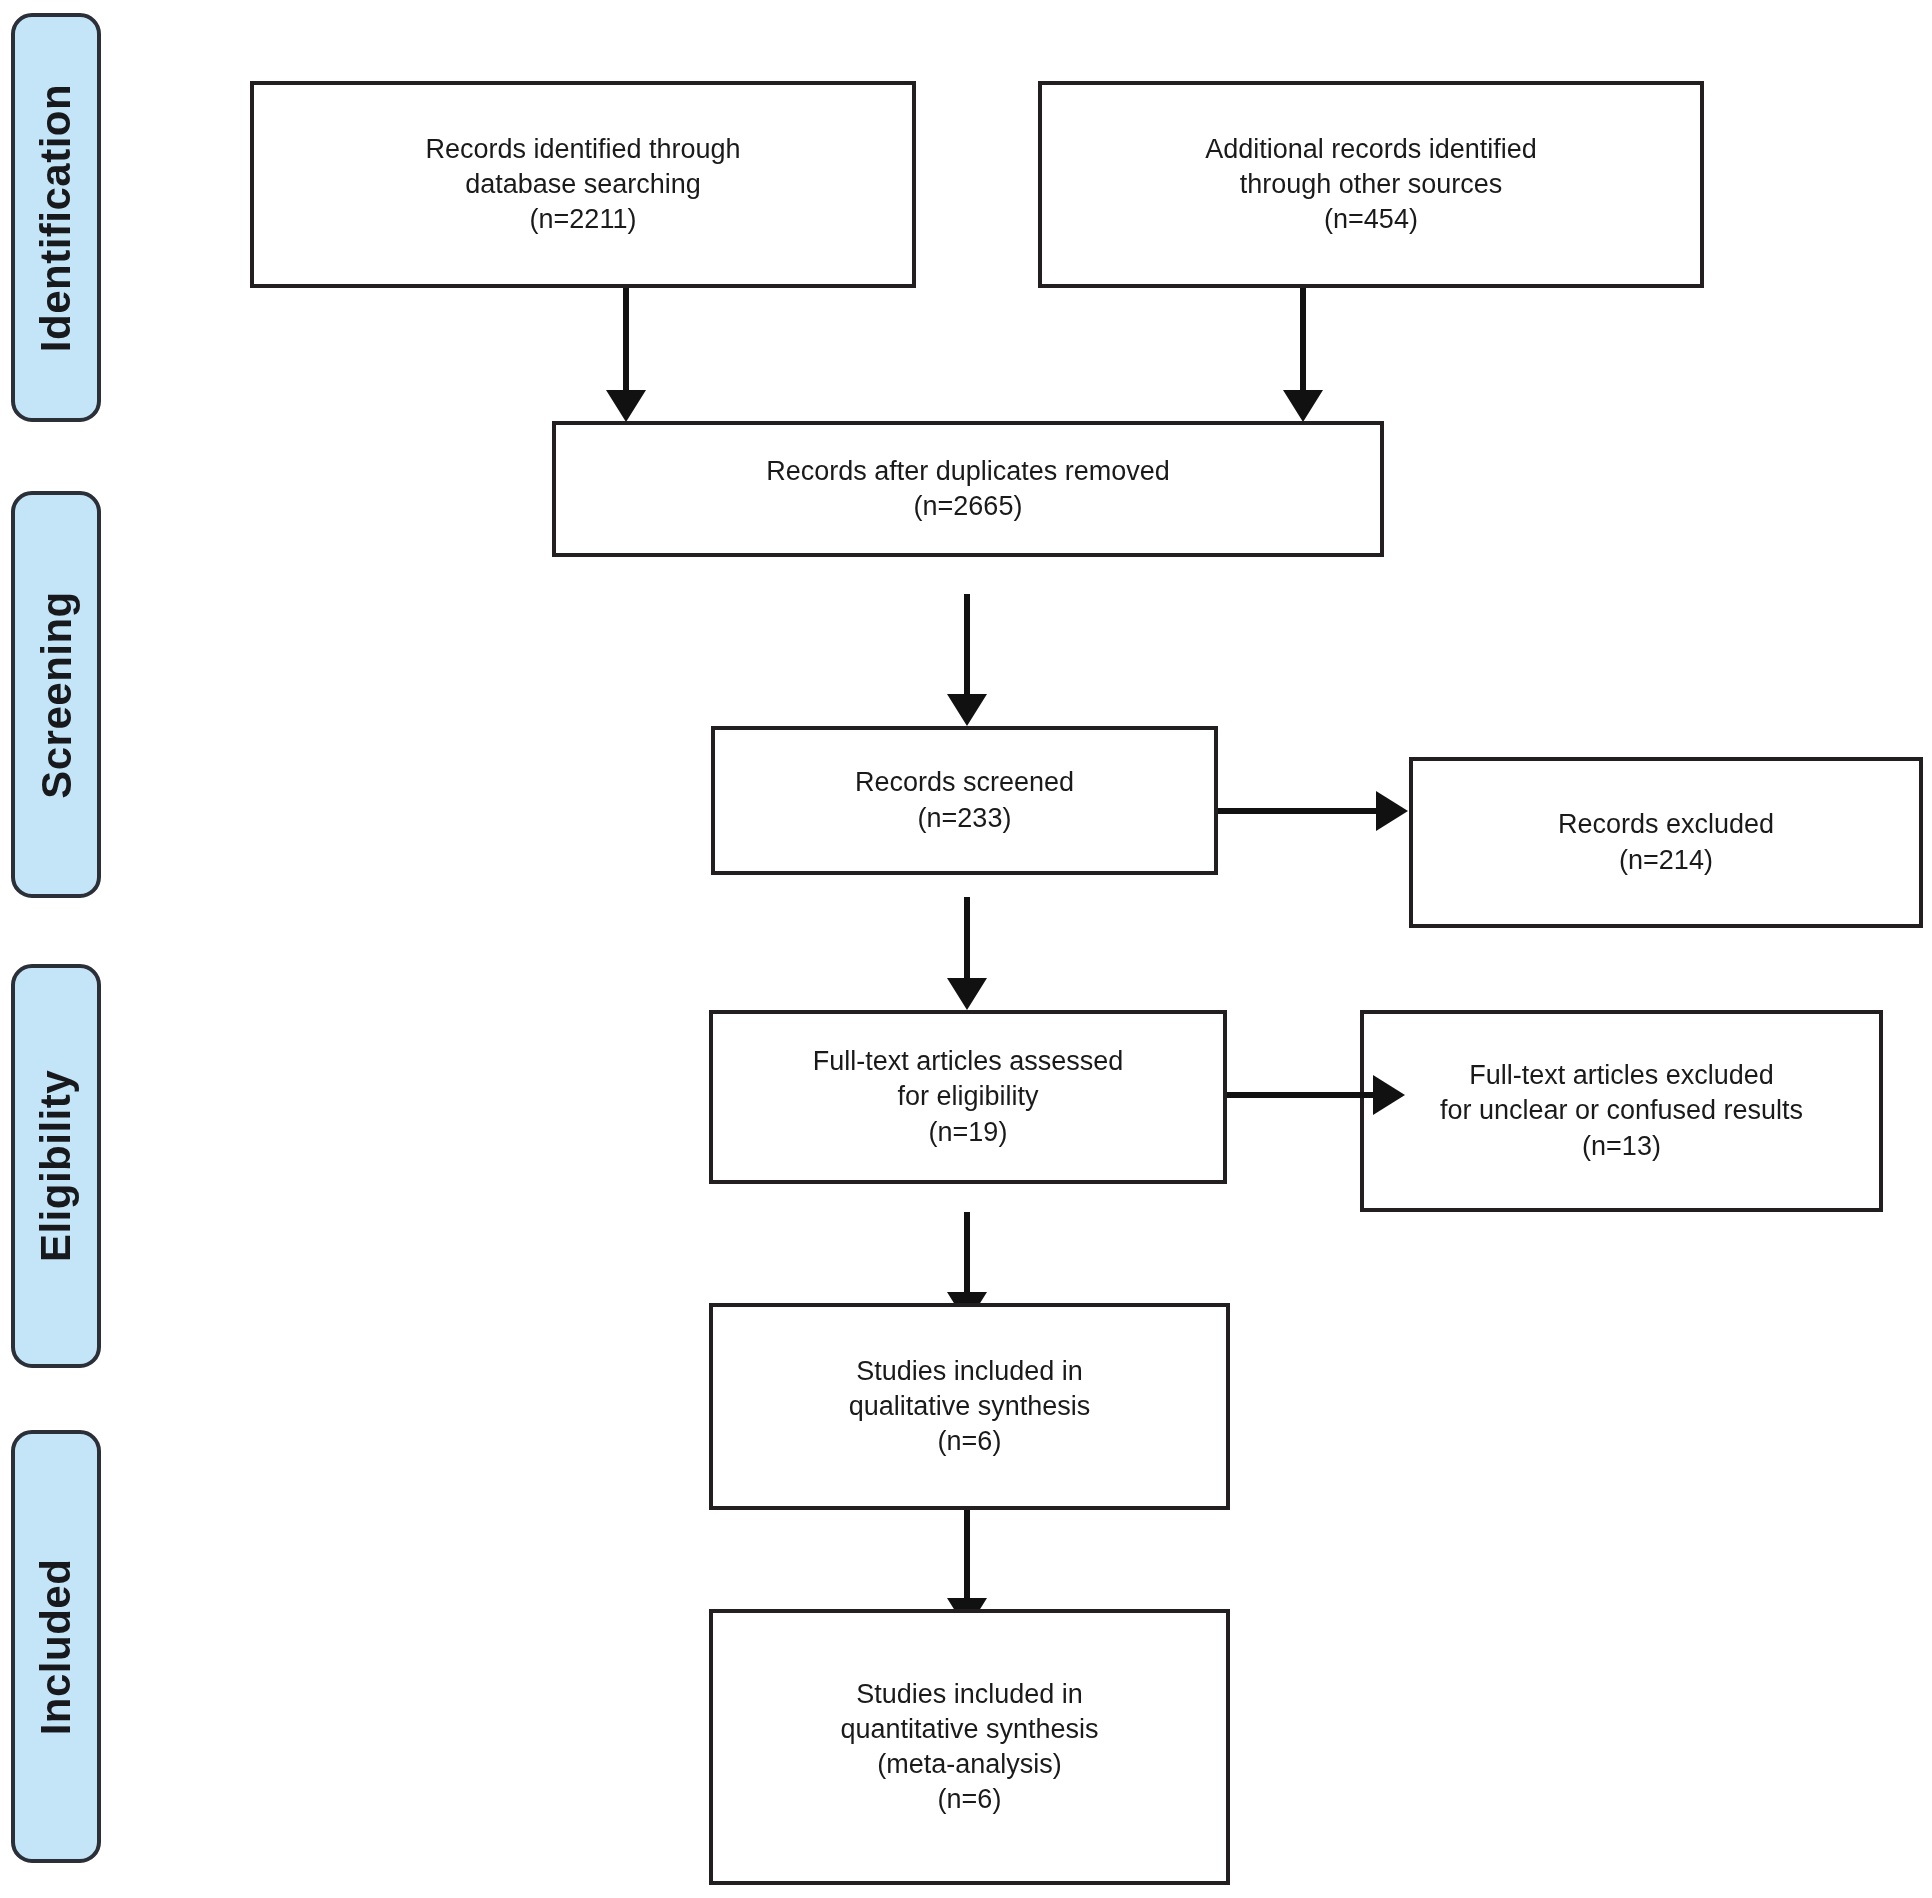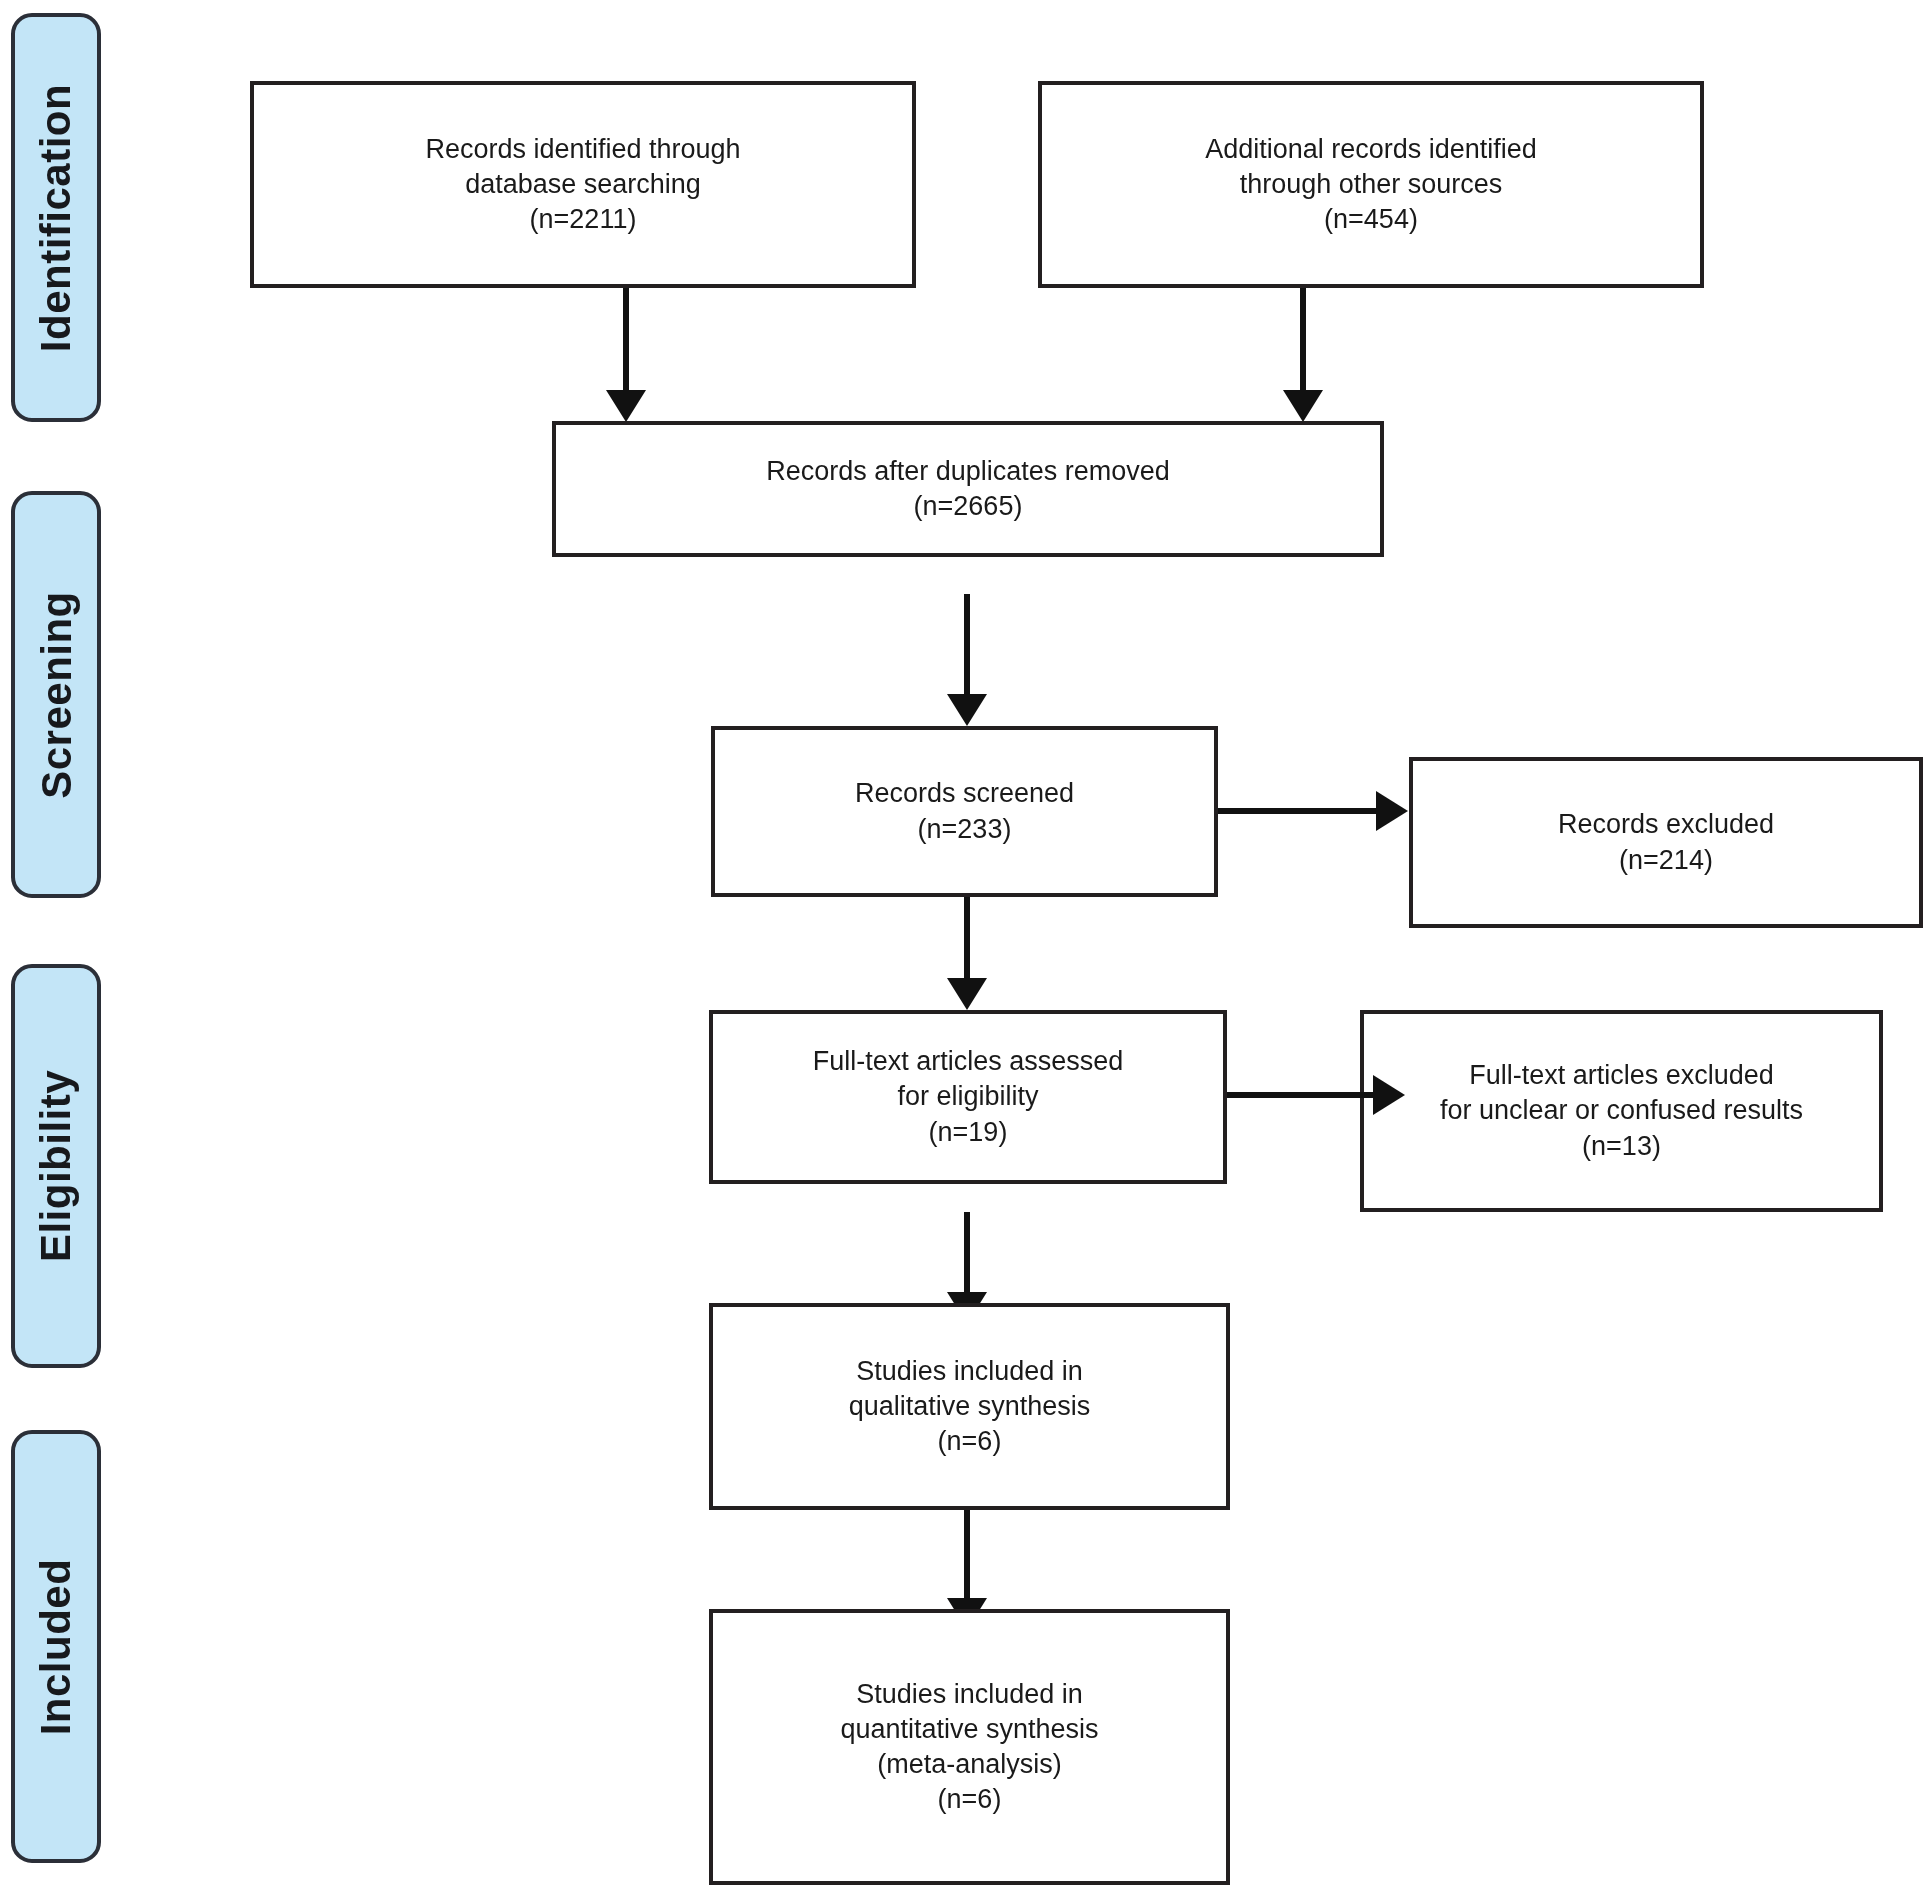--- a/index.html
+++ b/index.html
@@ -126,21 +126,21 @@
   <div class="arrow-down" style="left:1283px; top:390px;"></div>
 
   <div class="flow-box" style="left:552px; top:421px; width:832px; height:136px;">
     <span class="box-text">Records after duplicates removed
 (n=2665)</span>
   </div>
 
   <div class="vline" style="left:964px; top:594px; height:105px;"></div>
   <div class="arrow-down" style="left:947px; top:694px;"></div>
 
-  <div class="flow-box" style="left:711px; top:726px; width:507px; height:171px;">
+  <div class="flow-box" style="left:711px; top:726px; width:507px; height:149px;">
     <span class="box-text">Records screened
 (n=233)</span>
   </div>
 
   <div class="flow-box" style="left:1409px; top:757px; width:514px; height:171px;">
     <span class="box-text">Records excluded
 (n=214)</span>
   </div>
 
   <div class="hline" style="left:1218px; top:808px; width:166px;"></div>

